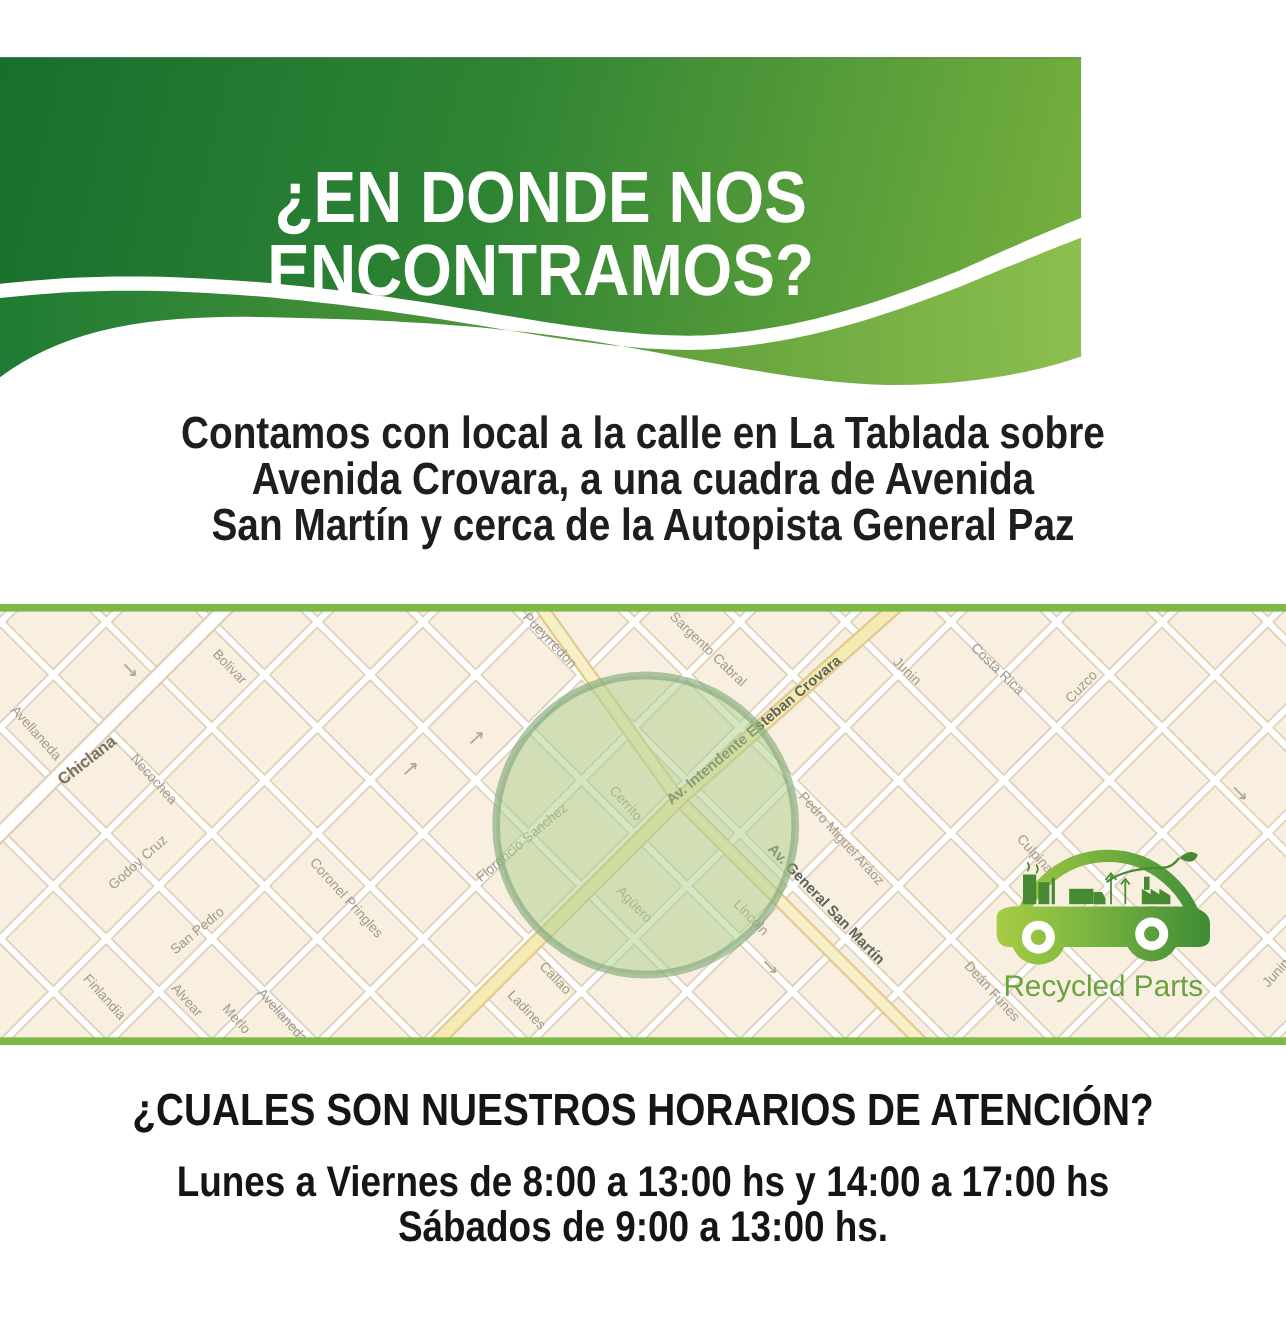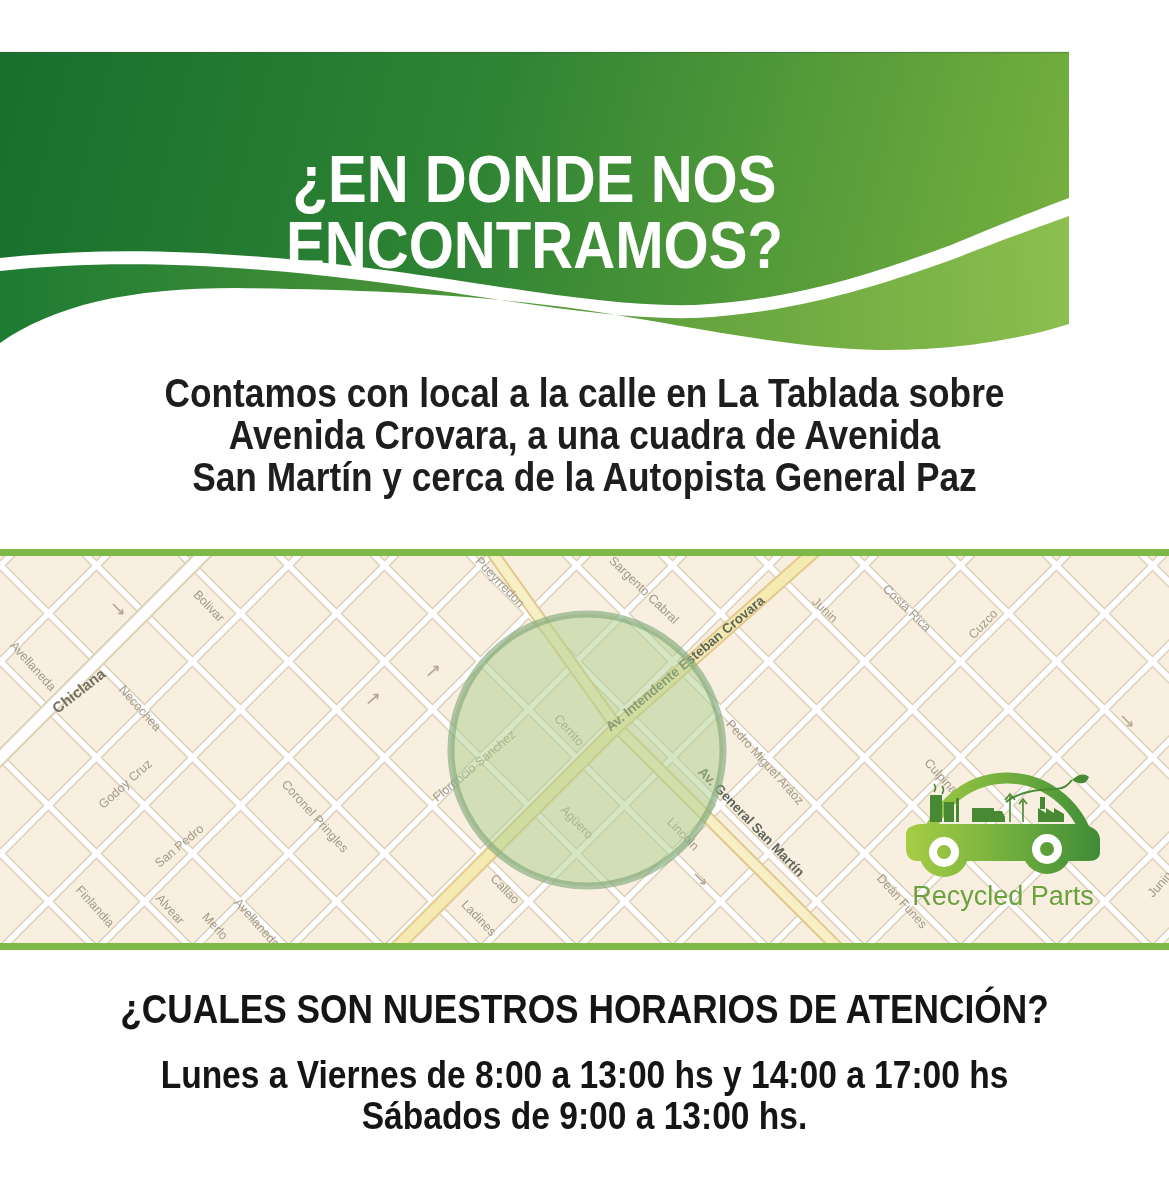--- a/index.html
+++ b/index.html
@@ -1,19 +1,19 @@
 <!DOCTYPE html>
 <html><head>
 <meta charset="utf-8">
 <style>
   html,body{margin:0;padding:0;background:#ffffff;}
   .flyer{position:relative;width:1169px;height:1200px;margin:0 auto;background:#ffffff;overflow:hidden;
          font-family:"Liberation Sans",sans-serif;}
   
-  .banner{position:absolute;top:0;left:0;width:1069px;height:365px;}
+  .banner{position:absolute;top:0;left:0;width:983px;height:365px;}
   .banner svg{position:absolute;top:0;left:0;width:100%;height:100%;display:block;}
   .banner-title{position:absolute;top:146px;left:0;width:100%;margin:0;text-align:center;
                 color:#ffffff;font-size:66px;font-weight:700;line-height:1;
                 transform:scaleX(.88);transform-origin:center;}
   
   .intro{position:absolute;top:372px;left:0;width:100%;text-align:center;color:#1e1e1c;
          font-weight:700;font-size:41px;line-height:42px;transform:scaleX(.86);transform-origin:center;}
   .intro p{margin:0;}
   
   .map-section{position:absolute;top:549px;left:0;width:1169px;height:401px;}

